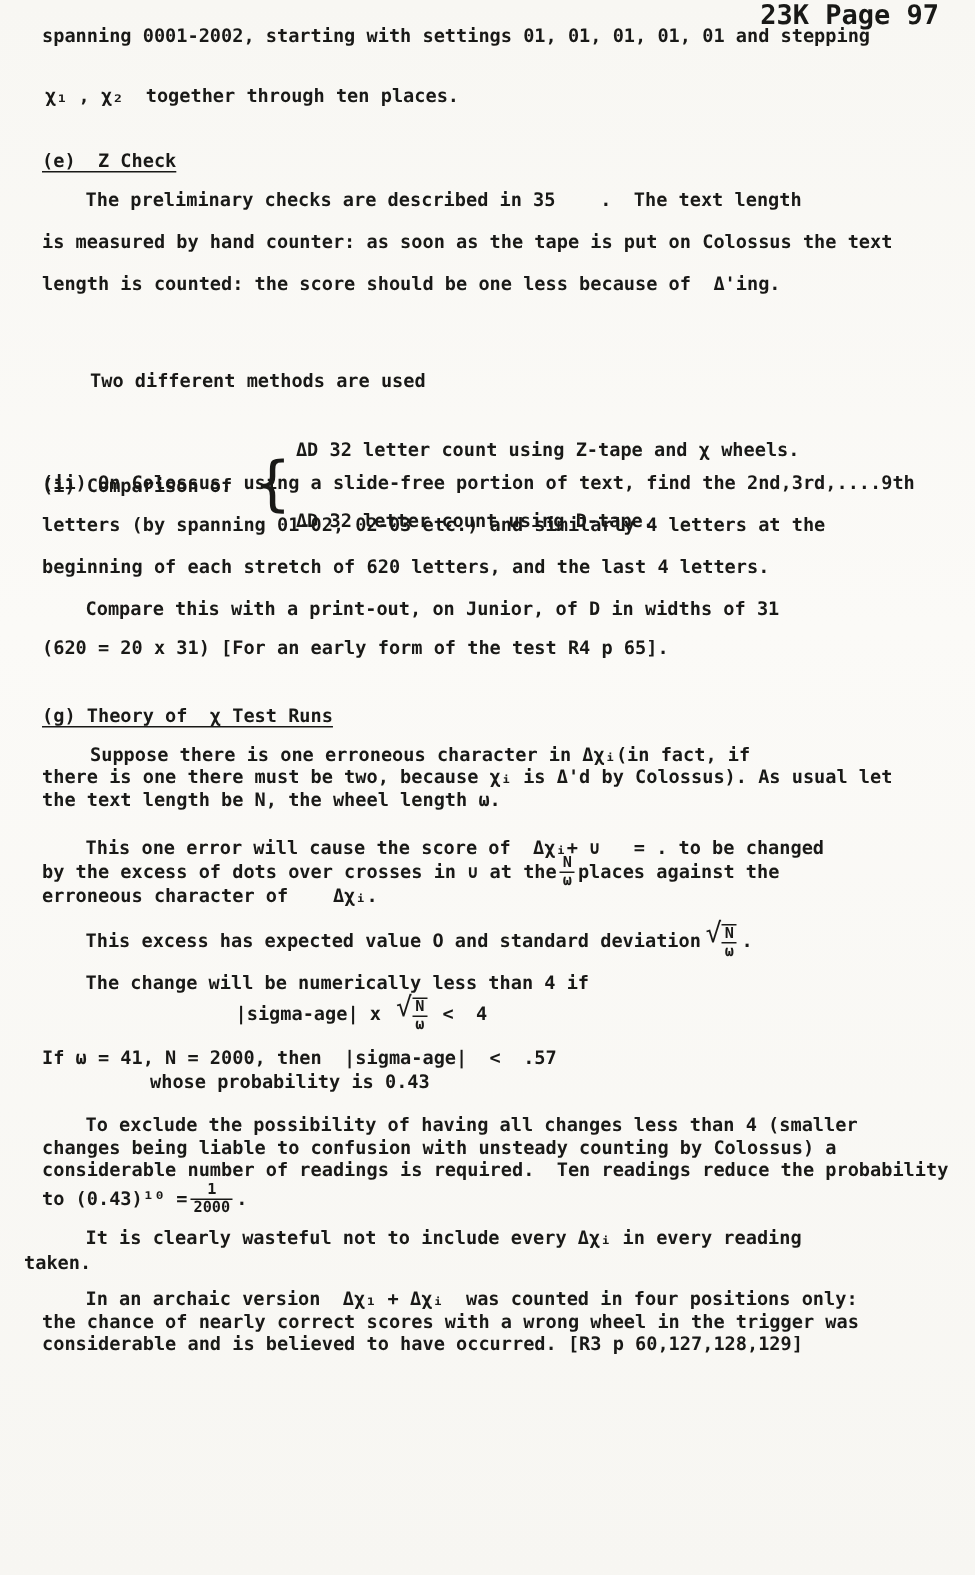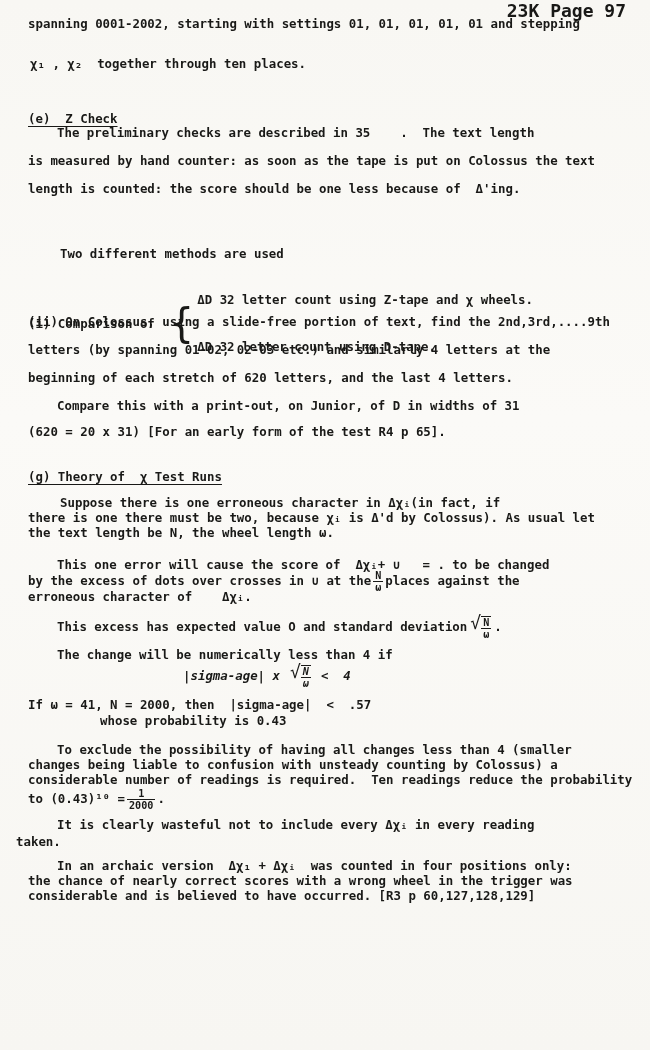--- a/index.html
+++ b/index.html
@@ -30,21 +30,21 @@
 </head>
 <body>
 
 <div class="page">
 
   <div class="ln hdr" style="top:3px; right:24px;">23K Page 97</div>
 
   <div class="ln" style="top:16px; left:28px;">spanning 0001-2002, starting with settings 01, 01, 01, 01, 01 and stepping</div>
   <div class="ln" style="top:56px; left:30px;">χ₁ , χ₂  together through ten places.</div>
 
-  <div class="ln ul" style="top:99px; left:28px;margin-top:12px;">(e)  Z Check</div>
+  <div class="ln ul" style="top:99px; left:28px;">(e)  Z Check</div>
   <div class="ln" style="top:125px; left:57px;">The preliminary checks are described in 35    .  The text length</div>
   <div class="ln" style="top:153px; left:28px;">is measured by hand counter: as soon as the tape is put on Colossus the text</div>
   <div class="ln" style="top:181px; left:28px;">length is counted: the score should be one less because of  Δ'ing.</div>
 
   <div class="ln" style="top:246px; left:60px;">Two different methods are used</div>
 
   <div class="ln bracerow" style="top:261px; left:28px;">
     <span>(i) Comparison of</span>
     <span class="brace">{</span>
     <span class="optcol">
@@ -65,21 +65,21 @@
   <div class="ln" style="top:510px; left:28px;">there is one there must be two, because χᵢ is Δ'd by Colossus). As usual let</div>
 
   <div class="ln" style="top:557px; left:57px;">This one error will cause the score of  Δχᵢ+ ∪   = . to be changed</div>
   <div class="ln" style="top:570px; left:28px;"><span>by the excess of dots over crosses in ∪ at the</span><span class="frac bar"><span class="num">N</span><span class="den">ω</span></span><span>places against the</span></div>
   <div class="ln" style="top:589px; left:28px;">erroneous character of    Δχᵢ.</div>
 
   <div class="ln" style="top:615px; left:57px;"><span>This excess has expected value O and standard deviation</span><span class="sqrt"><span class="rad">√</span><span class="frac bar"><span class="num">N</span><span class="den">ω</span></span></span><span>.</span></div>
 
   <div class="ln" style="top:647px; left:57px;">The change will be numerically less than 4 if</div>
 
-  <div class="ln" style="top:664px; left:183px;font-style:italic;"><span>|sigma-age| x</span><span class="sqrt fsp"><span class="rad">√</span><span class="frac bar"><span class="num">N</span><span class="den">ω</span></span></span><span>&lt;  4</span></div>
+  <div class="ln" style="top:664px; left:157px;"><span>|sigma-age| x</span><span class="sqrt fsp"><span class="rad">√</span><span class="frac bar"><span class="num">N</span><span class="den">ω</span></span></span><span>&lt;  4</span></div>
 
   <div class="ln" style="top:697px; left:28px;">If ω = 41, N = 2000, then  |sigma-age|  &lt;  .57</div>
   <div class="ln" style="top:713px; left:100px;">whose probability is 0.43</div>
 
   <div class="ln" style="top:742px; left:57px;">To exclude the possibility of having all changes less than 4 (smaller</div>
   <div class="ln" style="top:757px; left:28px;">changes being liable to confusion with unsteady counting by Colossus) a</div>
   <div class="ln" style="top:772px; left:28px;">considerable number of readings is required.  Ten readings reduce the probability</div>
   <div class="ln" style="top:788px; left:28px;"><span>to (0.43)¹⁰ =</span><span class="frac bar"><span class="num">1</span><span class="den">2000</span></span><span>.</span></div>
 
   <div class="ln" style="top:817px; left:57px;">It is clearly wasteful not to include every Δχᵢ in every reading</div>

